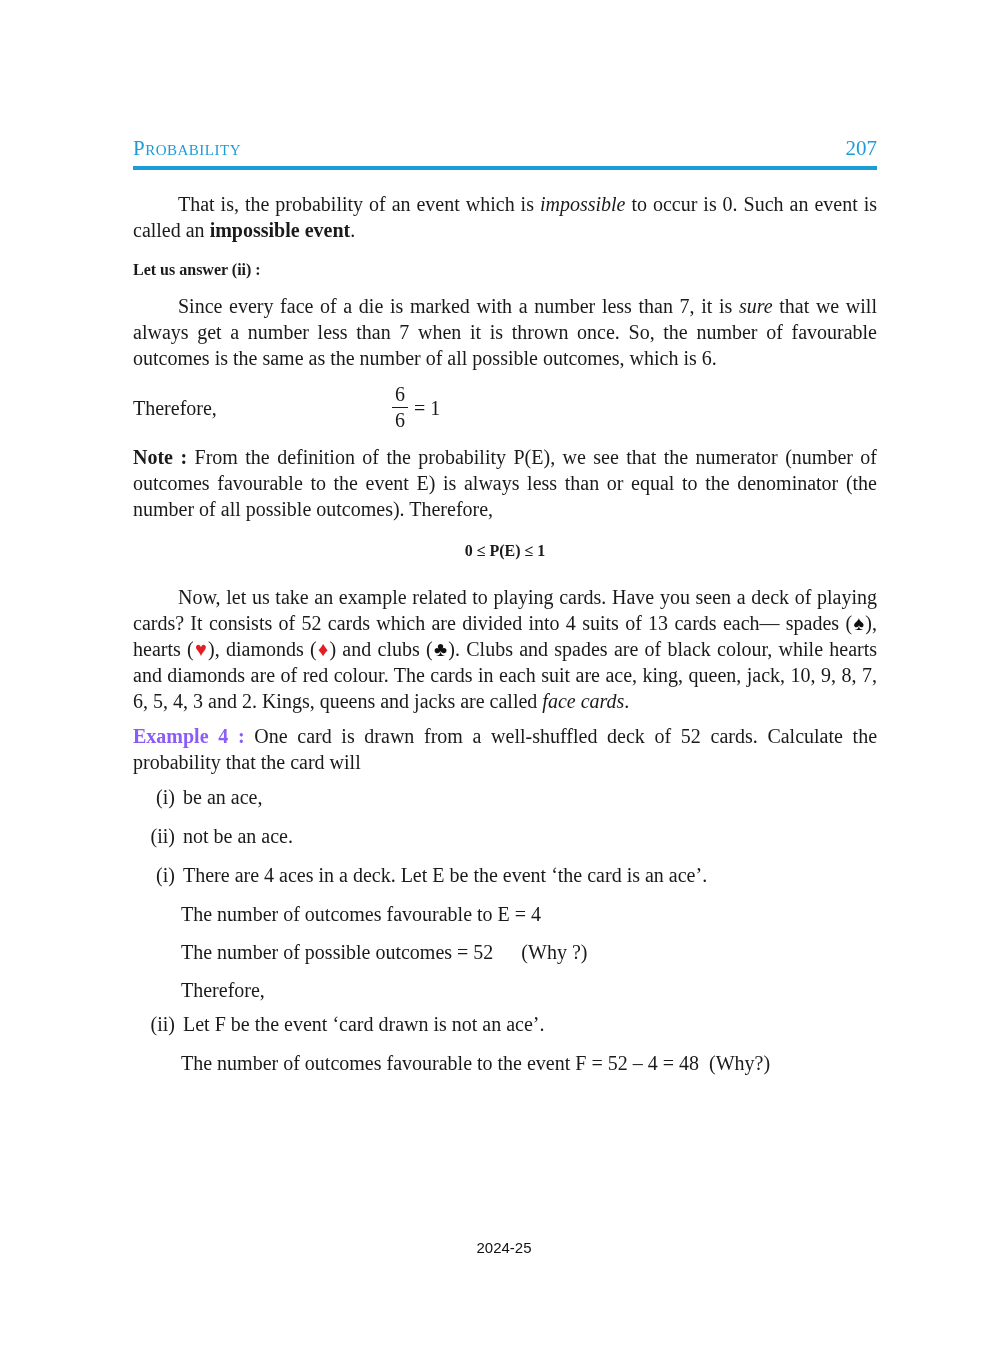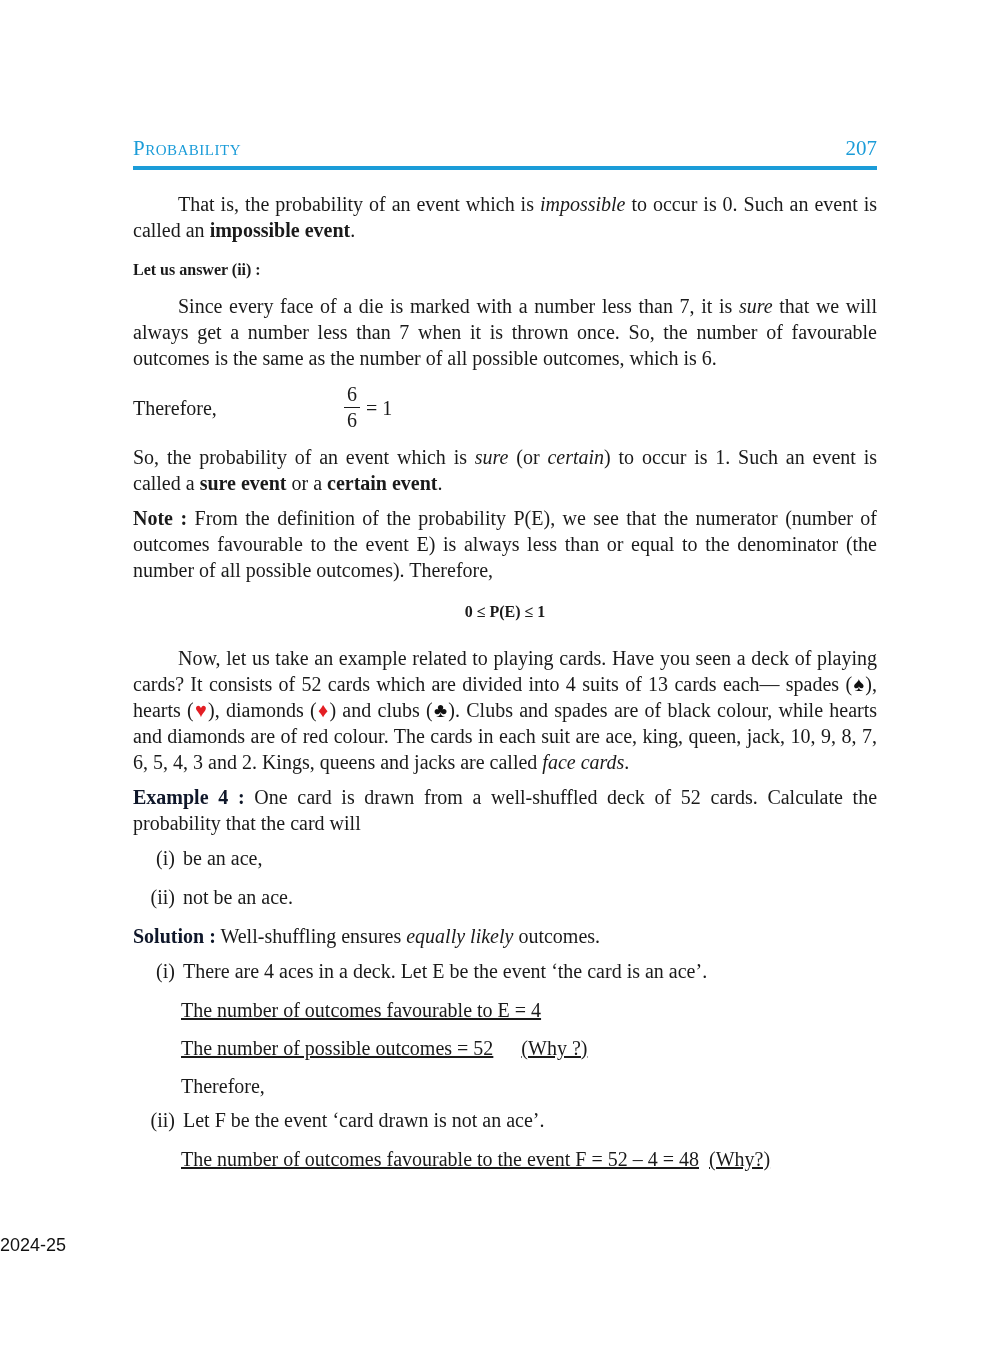--- a/index.html
+++ b/index.html
@@ -24,44 +24,44 @@
     font-variant:small-caps;
     font-size:21px;letter-spacing:0.5px;
   }
   .pageheader .pnum{font-size:21px;}
   .rule{height:4px;background:#1b9cd8;margin-top:5px;}
   main{margin-top:21px;font-size:20px;line-height:26px;}
   p{margin:0 0 9px 0;text-align:justify;}
   p.indent{text-indent:45px;}
   .b{font-weight:bold;}
   .i{font-style:italic;}
-  .accent{color:#0f172a;font-weight:bold;}
+  .accent{color:#8b5cf6;font-weight:bold;}
   .suit-black{color:#111111;}
   .suit-red{color:#e31e24;}
   h3.subhead{font-size:16px;font-weight:bold;margin:14px 0 10px 0;}
-  .eq-row{display:flex;align-items:center;margin:12px 0 12px 0;}
+  .eq-row{display:flex;align-items:center;margin:12px 0 12px 0;gap:48px;}
   .eq-row .eq-label{flex:none;}
   .eq-row.eq1 .eq-label{width:205px;}
   .eq-row.eq3{margin-left:48px;margin-top:8px;margin-bottom:8px;}
   .eq-row.eq3 .eq-label{width:204px;}
   .eq-body{display:flex;align-items:center;}
   .frac{display:inline-block;text-align:center;vertical-align:middle;margin:0 6px;line-height:1.15;}
   .frac .num{display:block;padding:0 3px 1px 3px;border-bottom:1.6px solid #1a1a1a;}
   .frac .den{display:block;padding:1px 3px 0 3px;}
   .eq-center{text-align:center;font-weight:bold;font-size:16px;margin:16px 0 20px 0;}
   .list-row{display:flex;margin:0 0 13px 14px;}
   .list-row .marker{flex:none;width:28px;text-align:right;margin-right:8px;}
-  .sub-line{margin-left:48px;margin-bottom:12px;text-align:left;text-decoration:underline;}
+  .sub-line{margin-left:48px;margin-bottom:12px;text-align:left;}
   .why{margin-left:28px;}
   .why-tight{margin-left:10px;}
   .pagefooter{
     position:absolute;left:0;right:0;bottom:46px;
-    text-align:left;
+    text-align:center;
     font-family:"Liberation Sans","DejaVu Sans",sans-serif;
-    font-size:18px;color:#111111;margin-top:8px;
+    font-size:15px;color:#111111;margin-top:8px;
   }
 </style>
 </head>
 <body>
 
 <div class="page">
   <div class="content">
 
     <div class="pageheader">
       <span class="title">Probability</span>
@@ -81,40 +81,38 @@
         <span class="eq-label">Therefore,</span>
         <span class="eq-body">
           <span class="frac">
               <span class="num">6</span>
               <span class="den">6</span>
             </span>
           <span>= 1</span>
         </span>
       </div>
 
-      <p><span>So, the probability of an event which is </span><span class="i">sure</span><span> (or </span><span class="i">certain</span><span>) to occur is 1. Such an event is called a </span><span class="b">sure event</span><span> or a </span><span class="b">certain event</span><span>.</span></p>
 
       <p><span class="b">Note :</span><span> From the definition of the probability P(E), we see that the numerator (number of outcomes favourable to the event E) is always less than or equal to the denominator (the number of all possible outcomes). Therefore,</span></p>
 
       <div class="eq-center">0 ≤ P(E) ≤ 1</div>
 
       <p class="indent"><span>Now, let us take an example related to playing cards. Have you seen a deck of playing cards? It consists of 52 cards which are divided into 4 suits of 13 cards each— spades (</span><span class="suit-black">♠</span><span>), hearts (</span><span class="suit-red">♥</span><span>), diamonds (</span><span class="suit-red">♦</span><span>) and clubs (</span><span class="suit-black">♣</span><span>). Clubs and spades are of black colour, while hearts and diamonds are of red colour. The cards in each suit are ace, king, queen, jack, 10, 9, 8, 7, 6, 5, 4, 3 and 2. Kings, queens and jacks are called </span><span class="i">face cards</span><span>.</span></p>
 
       <p><span class="accent">Example 4 :</span><span> One card is drawn from a well-shuffled deck of 52 cards. Calculate the probability that the card will</span></p>
 
       <div class="list-row">
         <span class="marker">(i)</span>
         <span>be an ace,</span>
       </div>
       <div class="list-row">
         <span class="marker">(ii)</span>
         <span>not be an ace.</span>
       </div>
 
-      <p><span class="accent">Solution :</span><span> Well-shuffling ensures </span><span class="i">equally likely</span><span> outcomes.</span></p>
 
       <div class="list-row">
         <span class="marker">(i)</span>
         <span>There are 4 aces in a deck. Let E be the event ‘the card is an ace’.</span>
       </div>
       <div class="sub-line">The number of outcomes favourable to E = 4</div>
       <div class="sub-line"><span>The number of possible outcomes = 52</span><span class="why">(Why ?)</span></div>
 
       <div class="eq-row eq3">
         <span class="eq-label">Therefore,</span>

